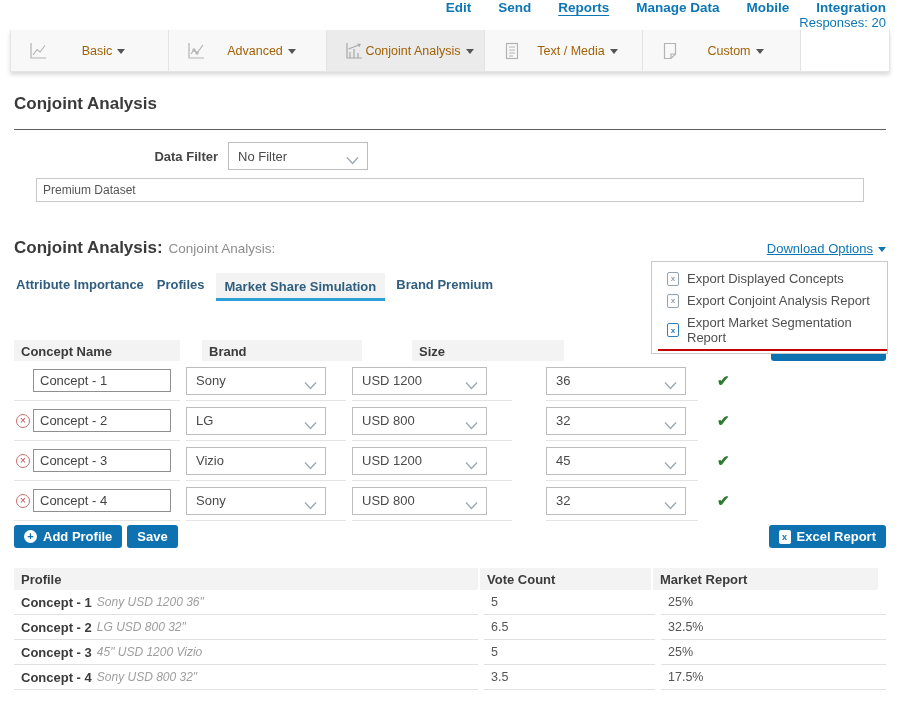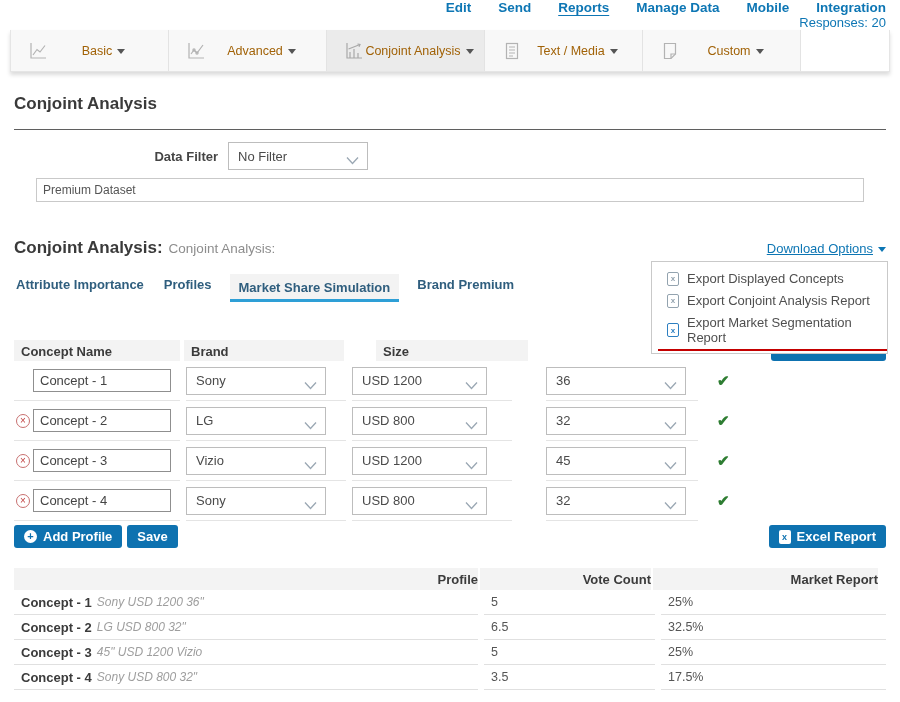--- a/index.html
+++ b/index.html
@@ -56,28 +56,28 @@
           border:1px solid #c9c9c9; z-index:6; padding:6px 0 2px; }
   .menu-item { display:flex; align-items:center; gap:8px; padding:3px 10px 4px 15px;
                font-size:13px; color:#4f4f4f; cursor:pointer; }
   .file-ic { width:12px; height:14px; border:1px solid #93a3af; border-radius:2px;
              font-size:8px; color:#93a3af; display:flex; align-items:center;
              justify-content:center; font-weight:bold; flex:0 0 auto; }
   .file-ic.blue { border-color:#2d7fc1; color:#2d7fc1; }
   .red-underline { height:2px; background:#c40000; margin:0 0 0 6px; }
 
   
-  .tabs { margin-top:13px; display:flex; gap:16px; align-items:flex-end; }
+  .tabs { margin-top:13px; display:flex; gap:9px; align-items:center; }
   .tab { font-size:13px; font-weight:bold; color:#2f5e7e; padding:6px 2px 7px;
          border-bottom:3px solid transparent; cursor:pointer; white-space:nowrap; }
   .tab.active { background:#f3f3f3; padding:6px 9px 4px; border-bottom:3px solid #2e9fd6; }
 
   
   .concepts { margin-top:38px; position:relative; }
-  .c-header { display:flex; gap:4px;align-items:flex-end; }
+  .c-header { display:flex; gap:22px;align-items:flex-end; }
   .c-h { background:#f3f3f3; font-weight:bold; font-size:13px; color:#3b3b3b;
          padding:4px 0 4px 7px; height:21px; }
   .w1 { width:166px; } .w2 { width:160px; } .w3 { width:160px; } .w4 { width:152px;margin-left:28px; }
   .run-btn { position:absolute; right:0; top:-2px; }
 
   .btn { background:#0e72b0; color:#fff; font-weight:bold; font-size:13px;
          border:none; border-radius:3px; padding:0 10px; height:23px; cursor:pointer;
          display:inline-flex; align-items:center; gap:6px; font-family:inherit; }
 
   .c-row { display:flex; gap:6px; height:40px; align-items:center; }
@@ -96,21 +96,21 @@
   .actions-row { margin-top:4px; display:flex; gap:5px; align-items:center; }
   .plus-ic { width:13px; height:13px; border-radius:50%; background:#fff; color:#0e72b0;
              font-size:11px; line-height:13px; text-align:center; font-weight:bold; }
   .excel-btn { margin-left:auto; }
   .excel-ic { width:12px; height:14px; background:#fff; border-radius:2px; color:#0e72b0;
               font-size:9px; font-weight:bold; display:flex; align-items:center;
               justify-content:center; }
 
   
   .results { margin-top:20px; }
-  .r-header { display:flex; gap:2px;text-align:right; }
+  .r-header { display:flex; gap:2px; }
   .r-h { background:#f3f3f3; font-weight:bold; font-size:13px; color:#3b3b3b;
          padding:4px 0 4px 7px; height:22px; }
   .rw1 { width:464px; } .rw2 { width:171px; } .rw3 { width:225px; }
   .r-row { display:flex; gap:6px; height:25px; }
   .r-cell { border-bottom:1px solid #e0e0e0; display:flex; align-items:center;
             padding-left:7px; font-size:12.5px; color:#555; }
   .r-name { font-weight:bold; font-size:13px; color:#3b3b3b; margin-right:5px; }
   .r-desc { font-style:italic; color:#9e9e9e; font-size:12px; }
 </style>
 </head>

